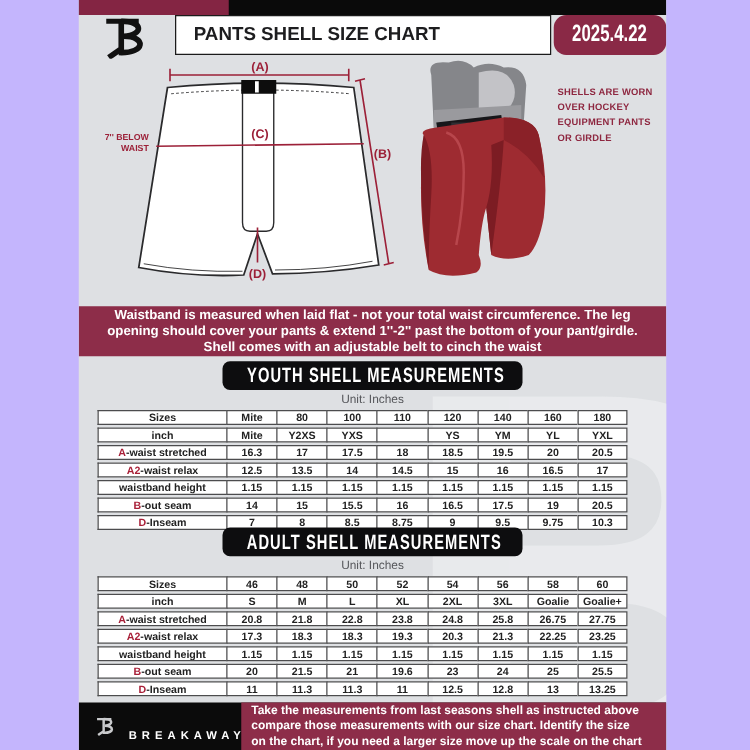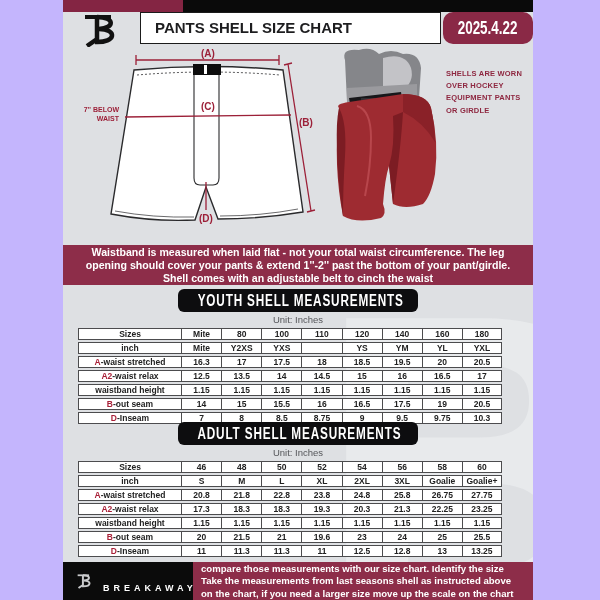--- a/index.html
+++ b/index.html
@@ -324,19 +324,19 @@
     <div class="footer">
       <div class="brand">
         <svg width="22" height="24" viewBox="0 0 50 34">
           <path d="M6 4 H32" stroke="#c9cacc" stroke-width="4" fill="none"></path>
           <path d="M18 4 C36 4 36 15 20 16 C38 16 38 30 16 29" stroke="#c9cacc" stroke-width="4.5" fill="none"></path>
           <path d="M18 4 L18 26 L8 33" stroke="#c9cacc" stroke-width="4.5" fill="none"></path>
         </svg>
         <span class="brand-name">BREAKAWAY</span>
       </div>
       <div class="footer-box">
+        <div>Take the measurements from last seasons shell as instructed above</div>
         <div>compare those measurements  with our size chart. Identify the size</div>
-        <div>Take the measurements from last seasons shell as instructed above</div>
         <div>on the chart, if you need a larger size move up the scale on the chart</div>
       </div>
     </div>
   </div>
 </div>
 
 </body></html>

